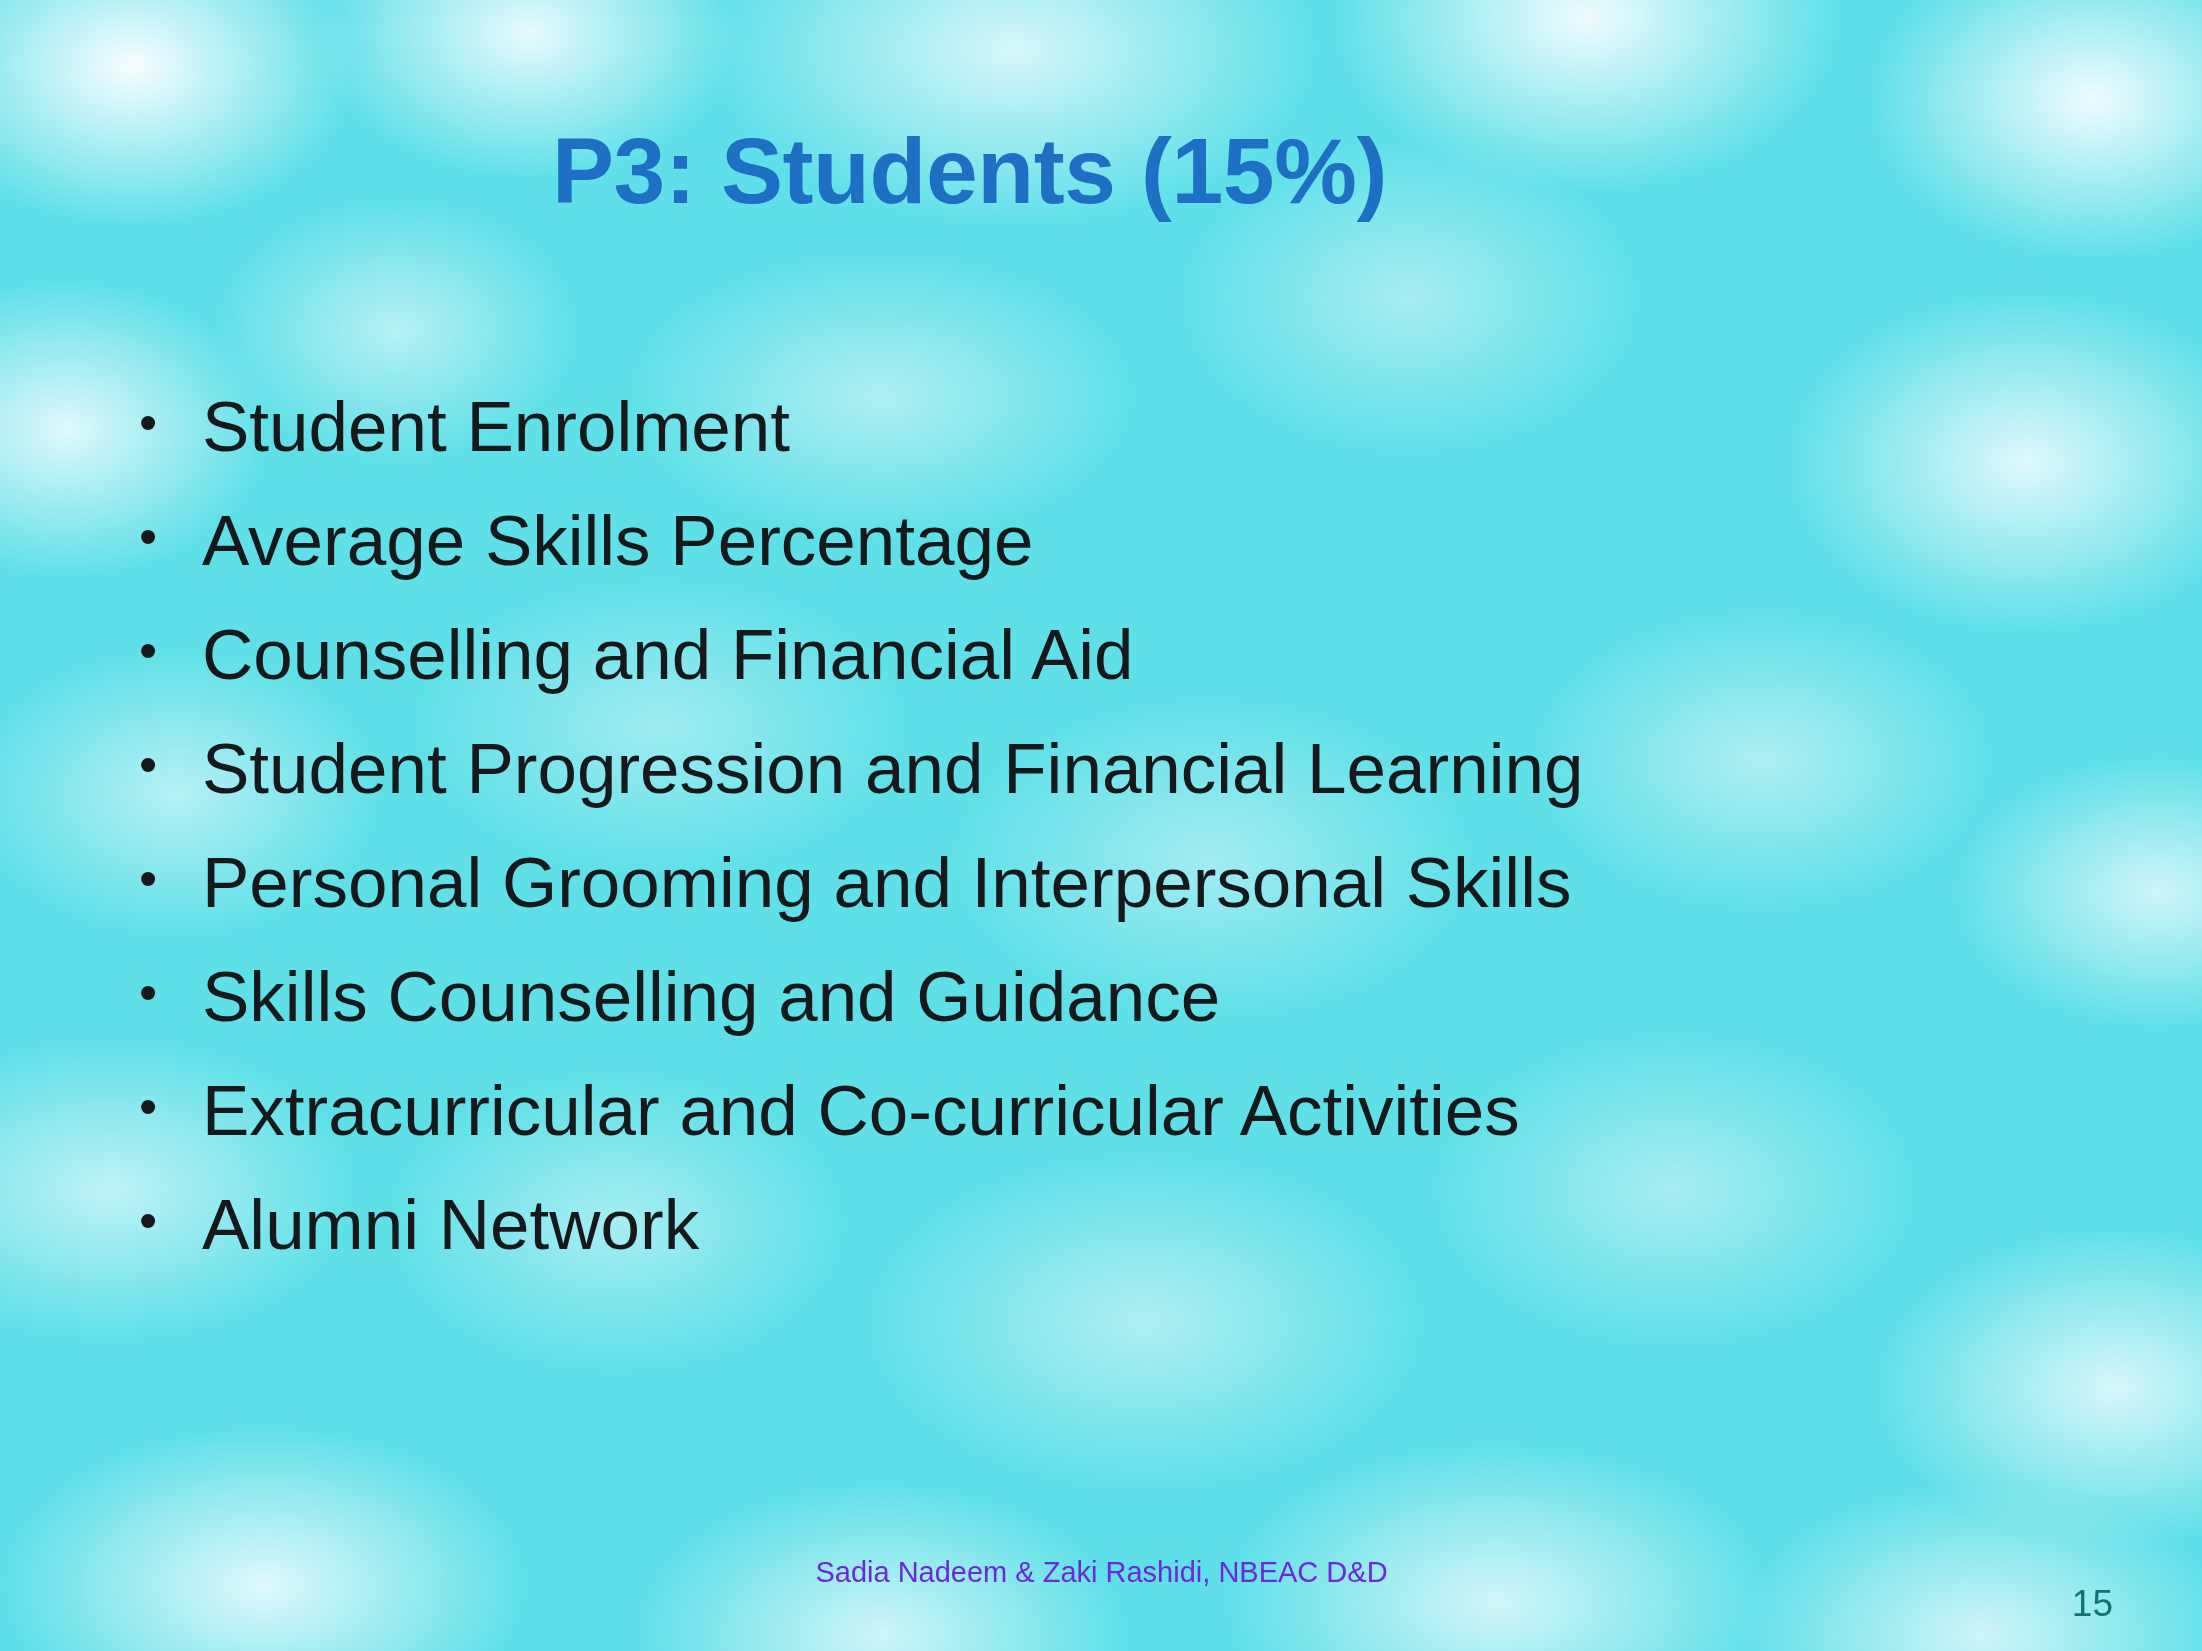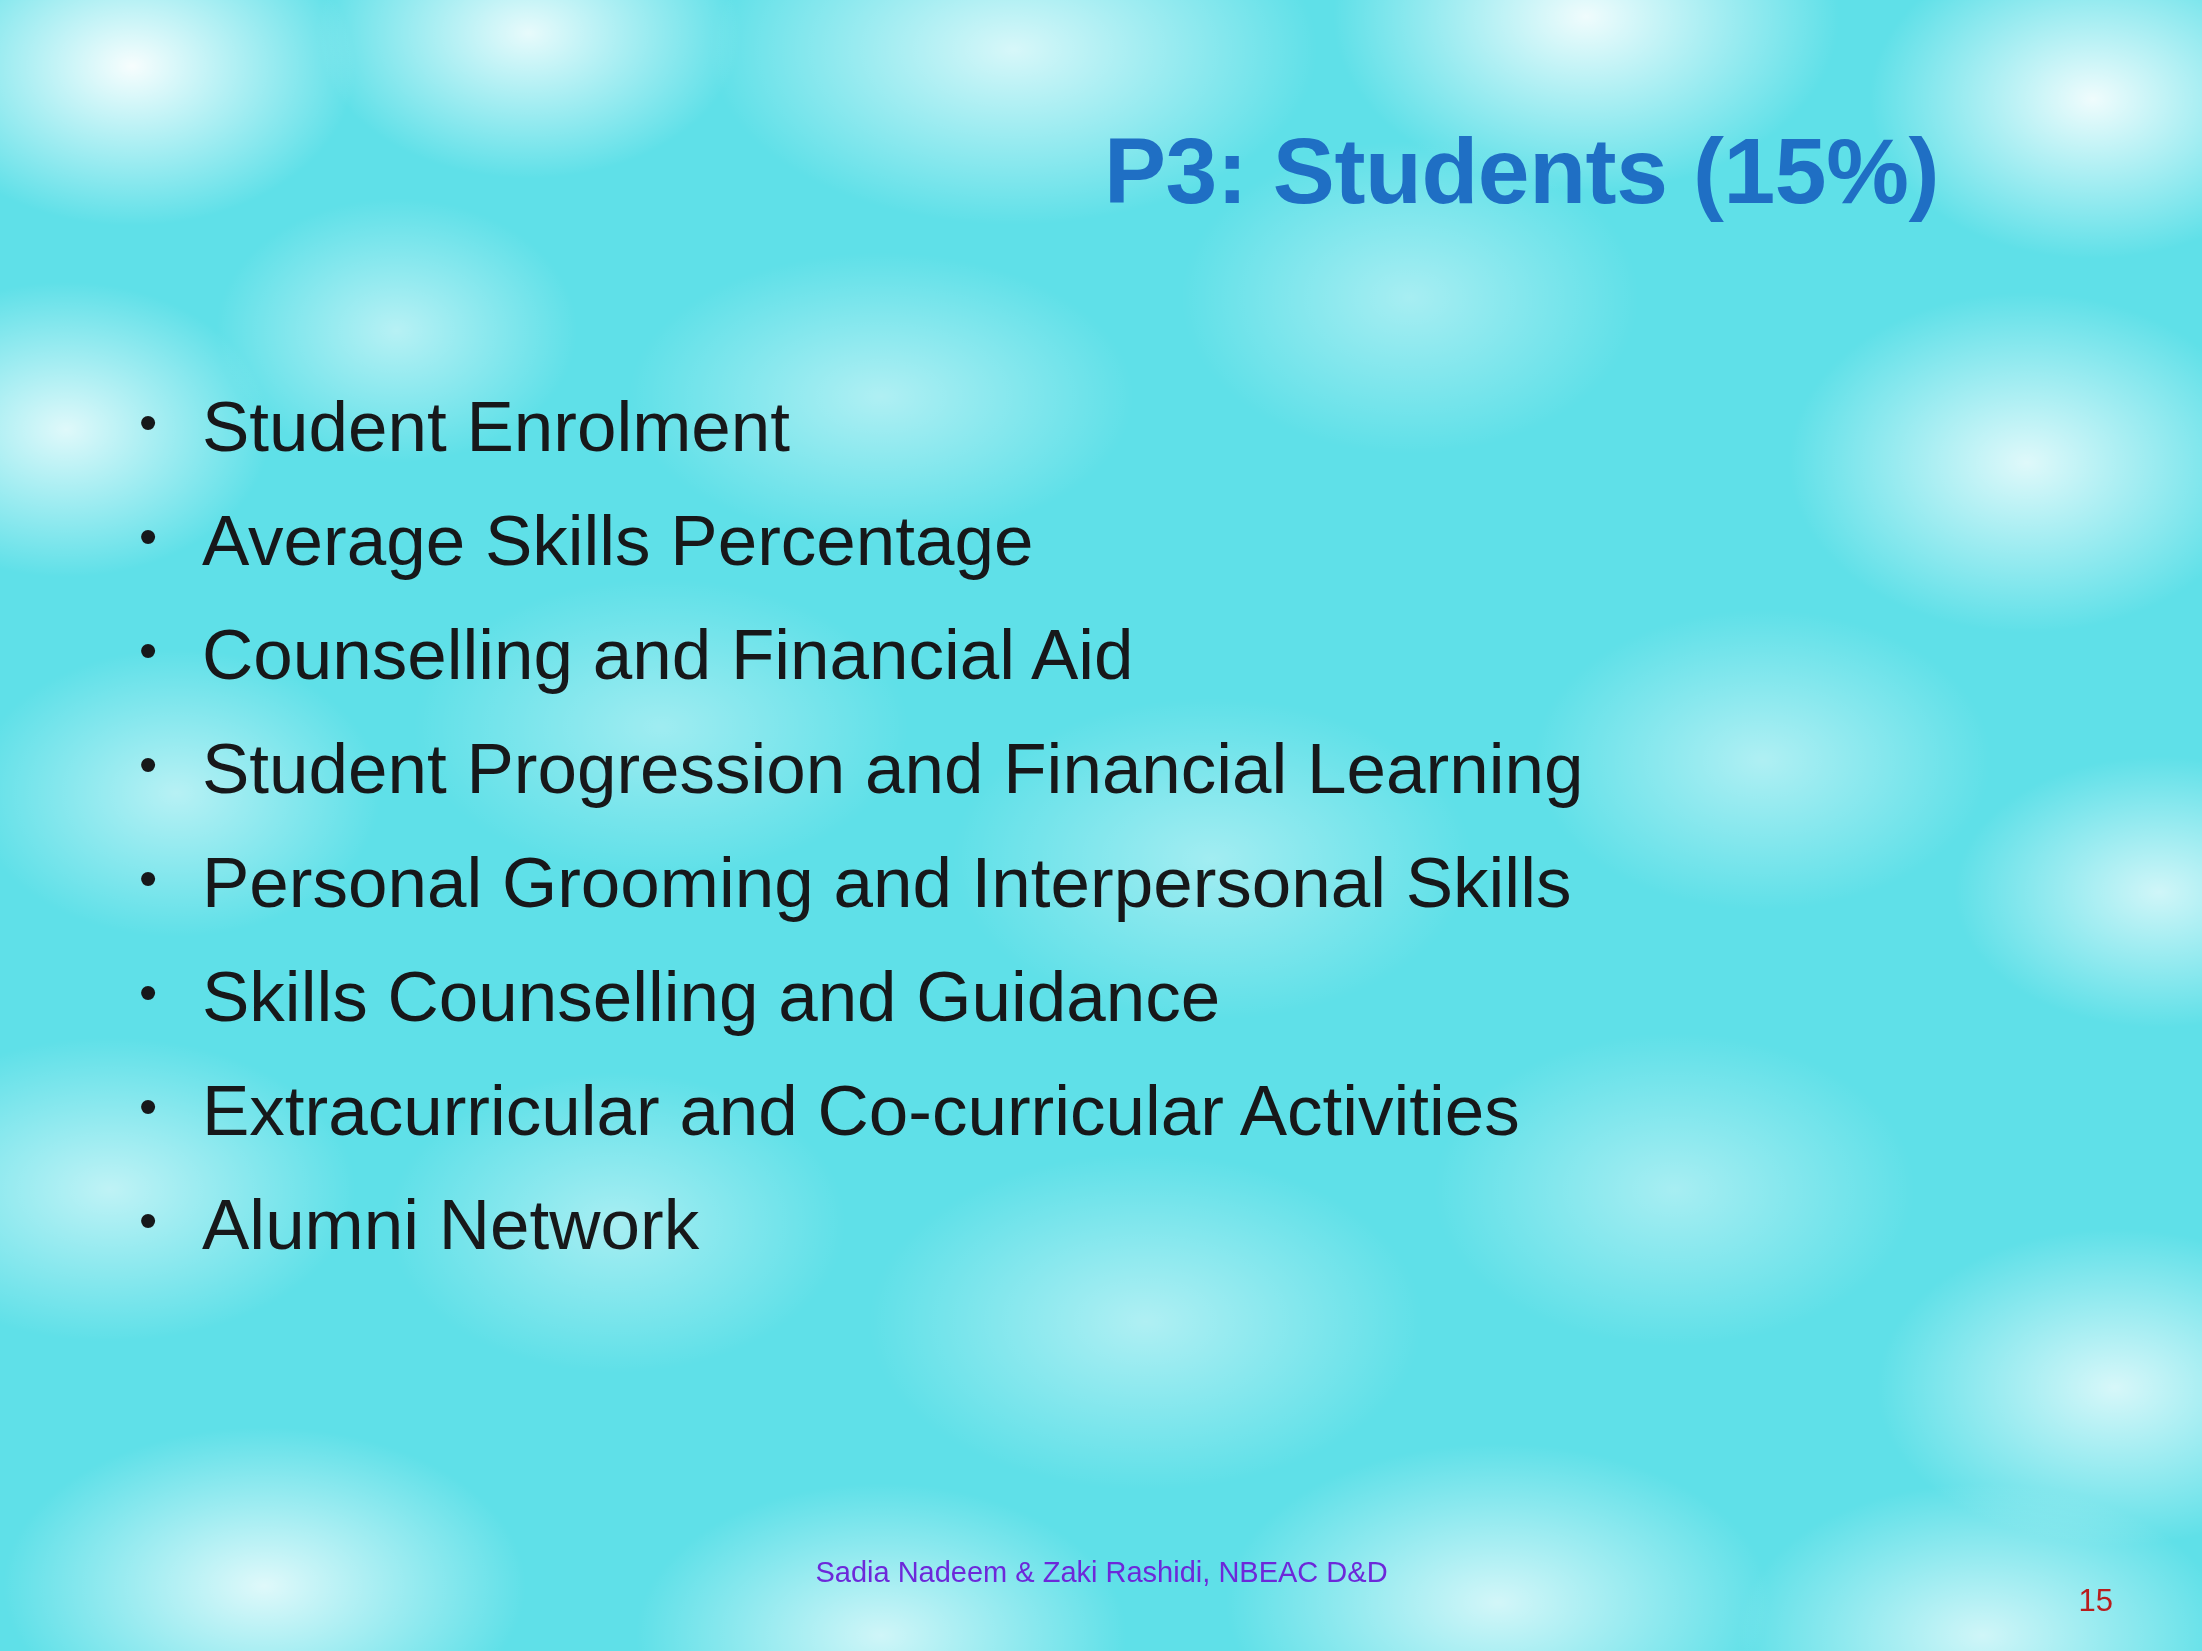--- a/index.html
+++ b/index.html
@@ -56,21 +56,21 @@
   .slide-content {
     position: absolute;
     inset: 0;
   }
 
   .slide-title {
     position: absolute;
     top: 120px;
     left: 0;
     width: 1939px;
-    text-align: right;
+    text-align: center;
     font-size: 93px;
     font-weight: bold;
     color: #1f6fc4;
     letter-spacing: -0.4px;
     line-height: 1.1;
   }
 
   .bullet-list {
     position: absolute;
     top: 391px;
@@ -114,22 +114,22 @@
     text-align: center;
     font-size: 29px;
     color: #6d28d9;
     line-height: 1.35;
   }
 
   .slide-number {
     position: absolute;
     right: 90px;
     top: 1583px;
-    font-size: 31px;
-    color: #b91c1c;
+    font-size: 37px;
+    color: #0f766e;
   }
 </style>
 </head>
 <body>
 
 <div class="slide">
   <div class="slide-bg"></div>
 
   <div class="slide-content">
 

